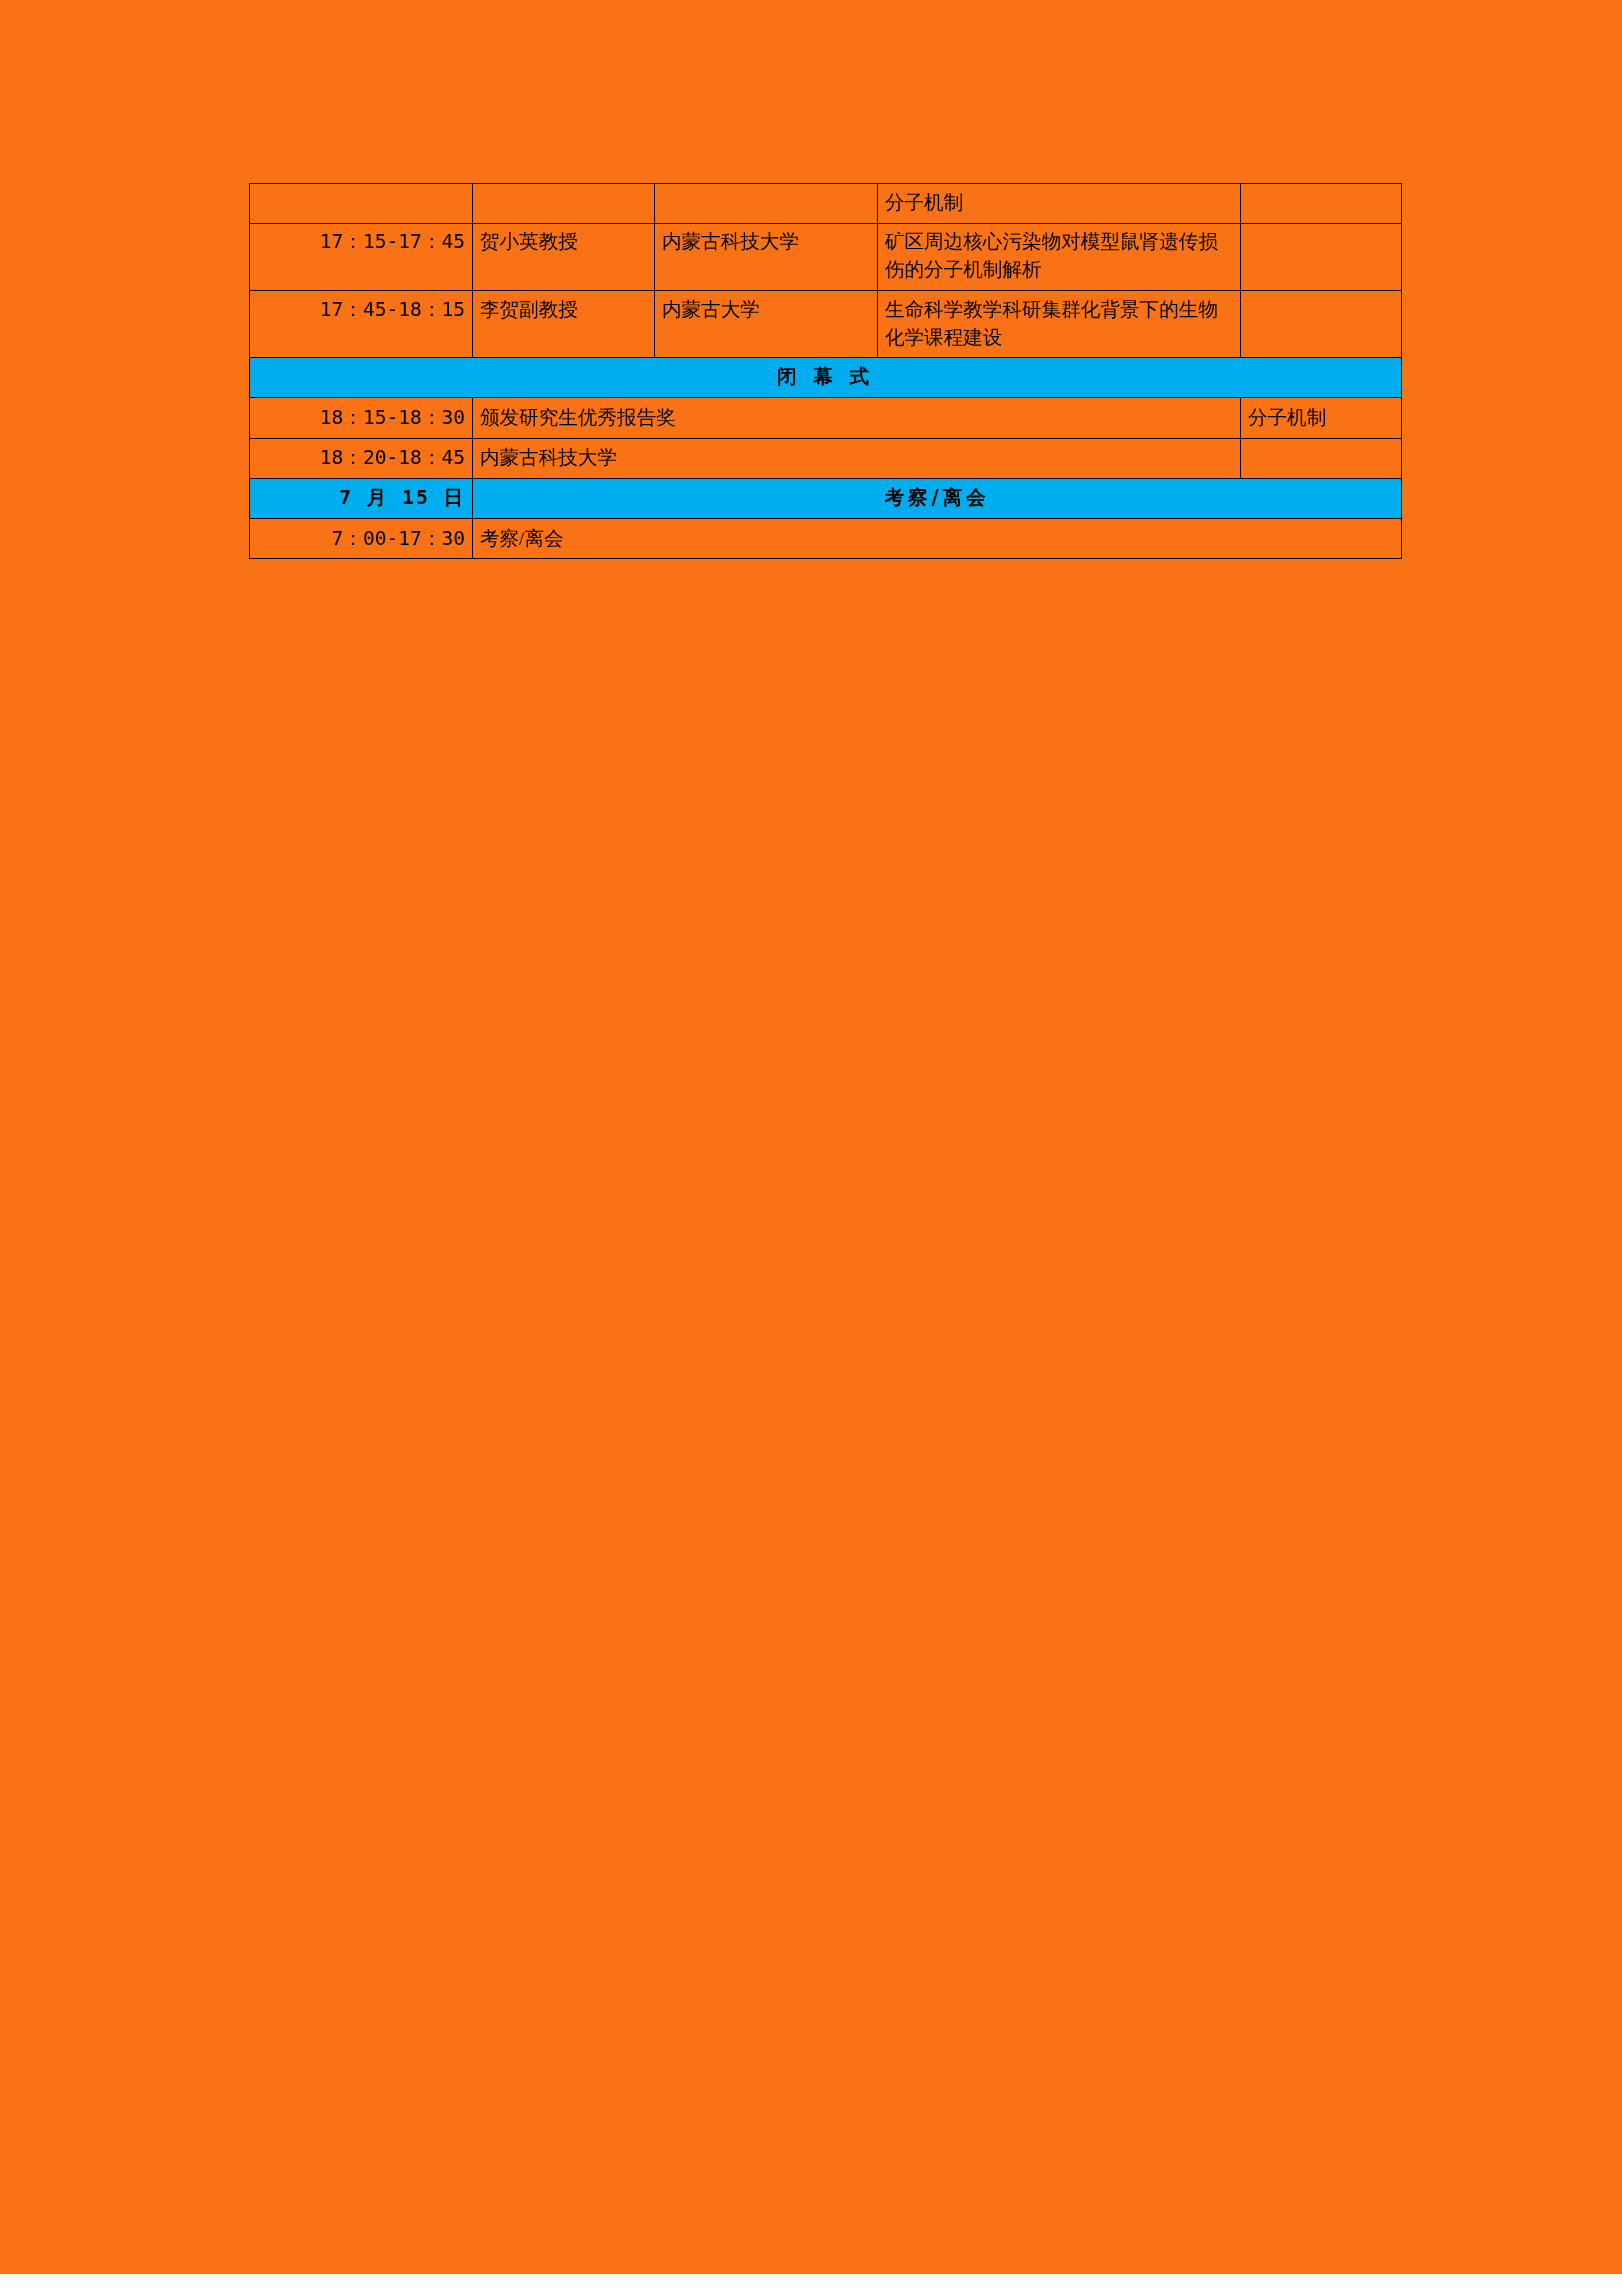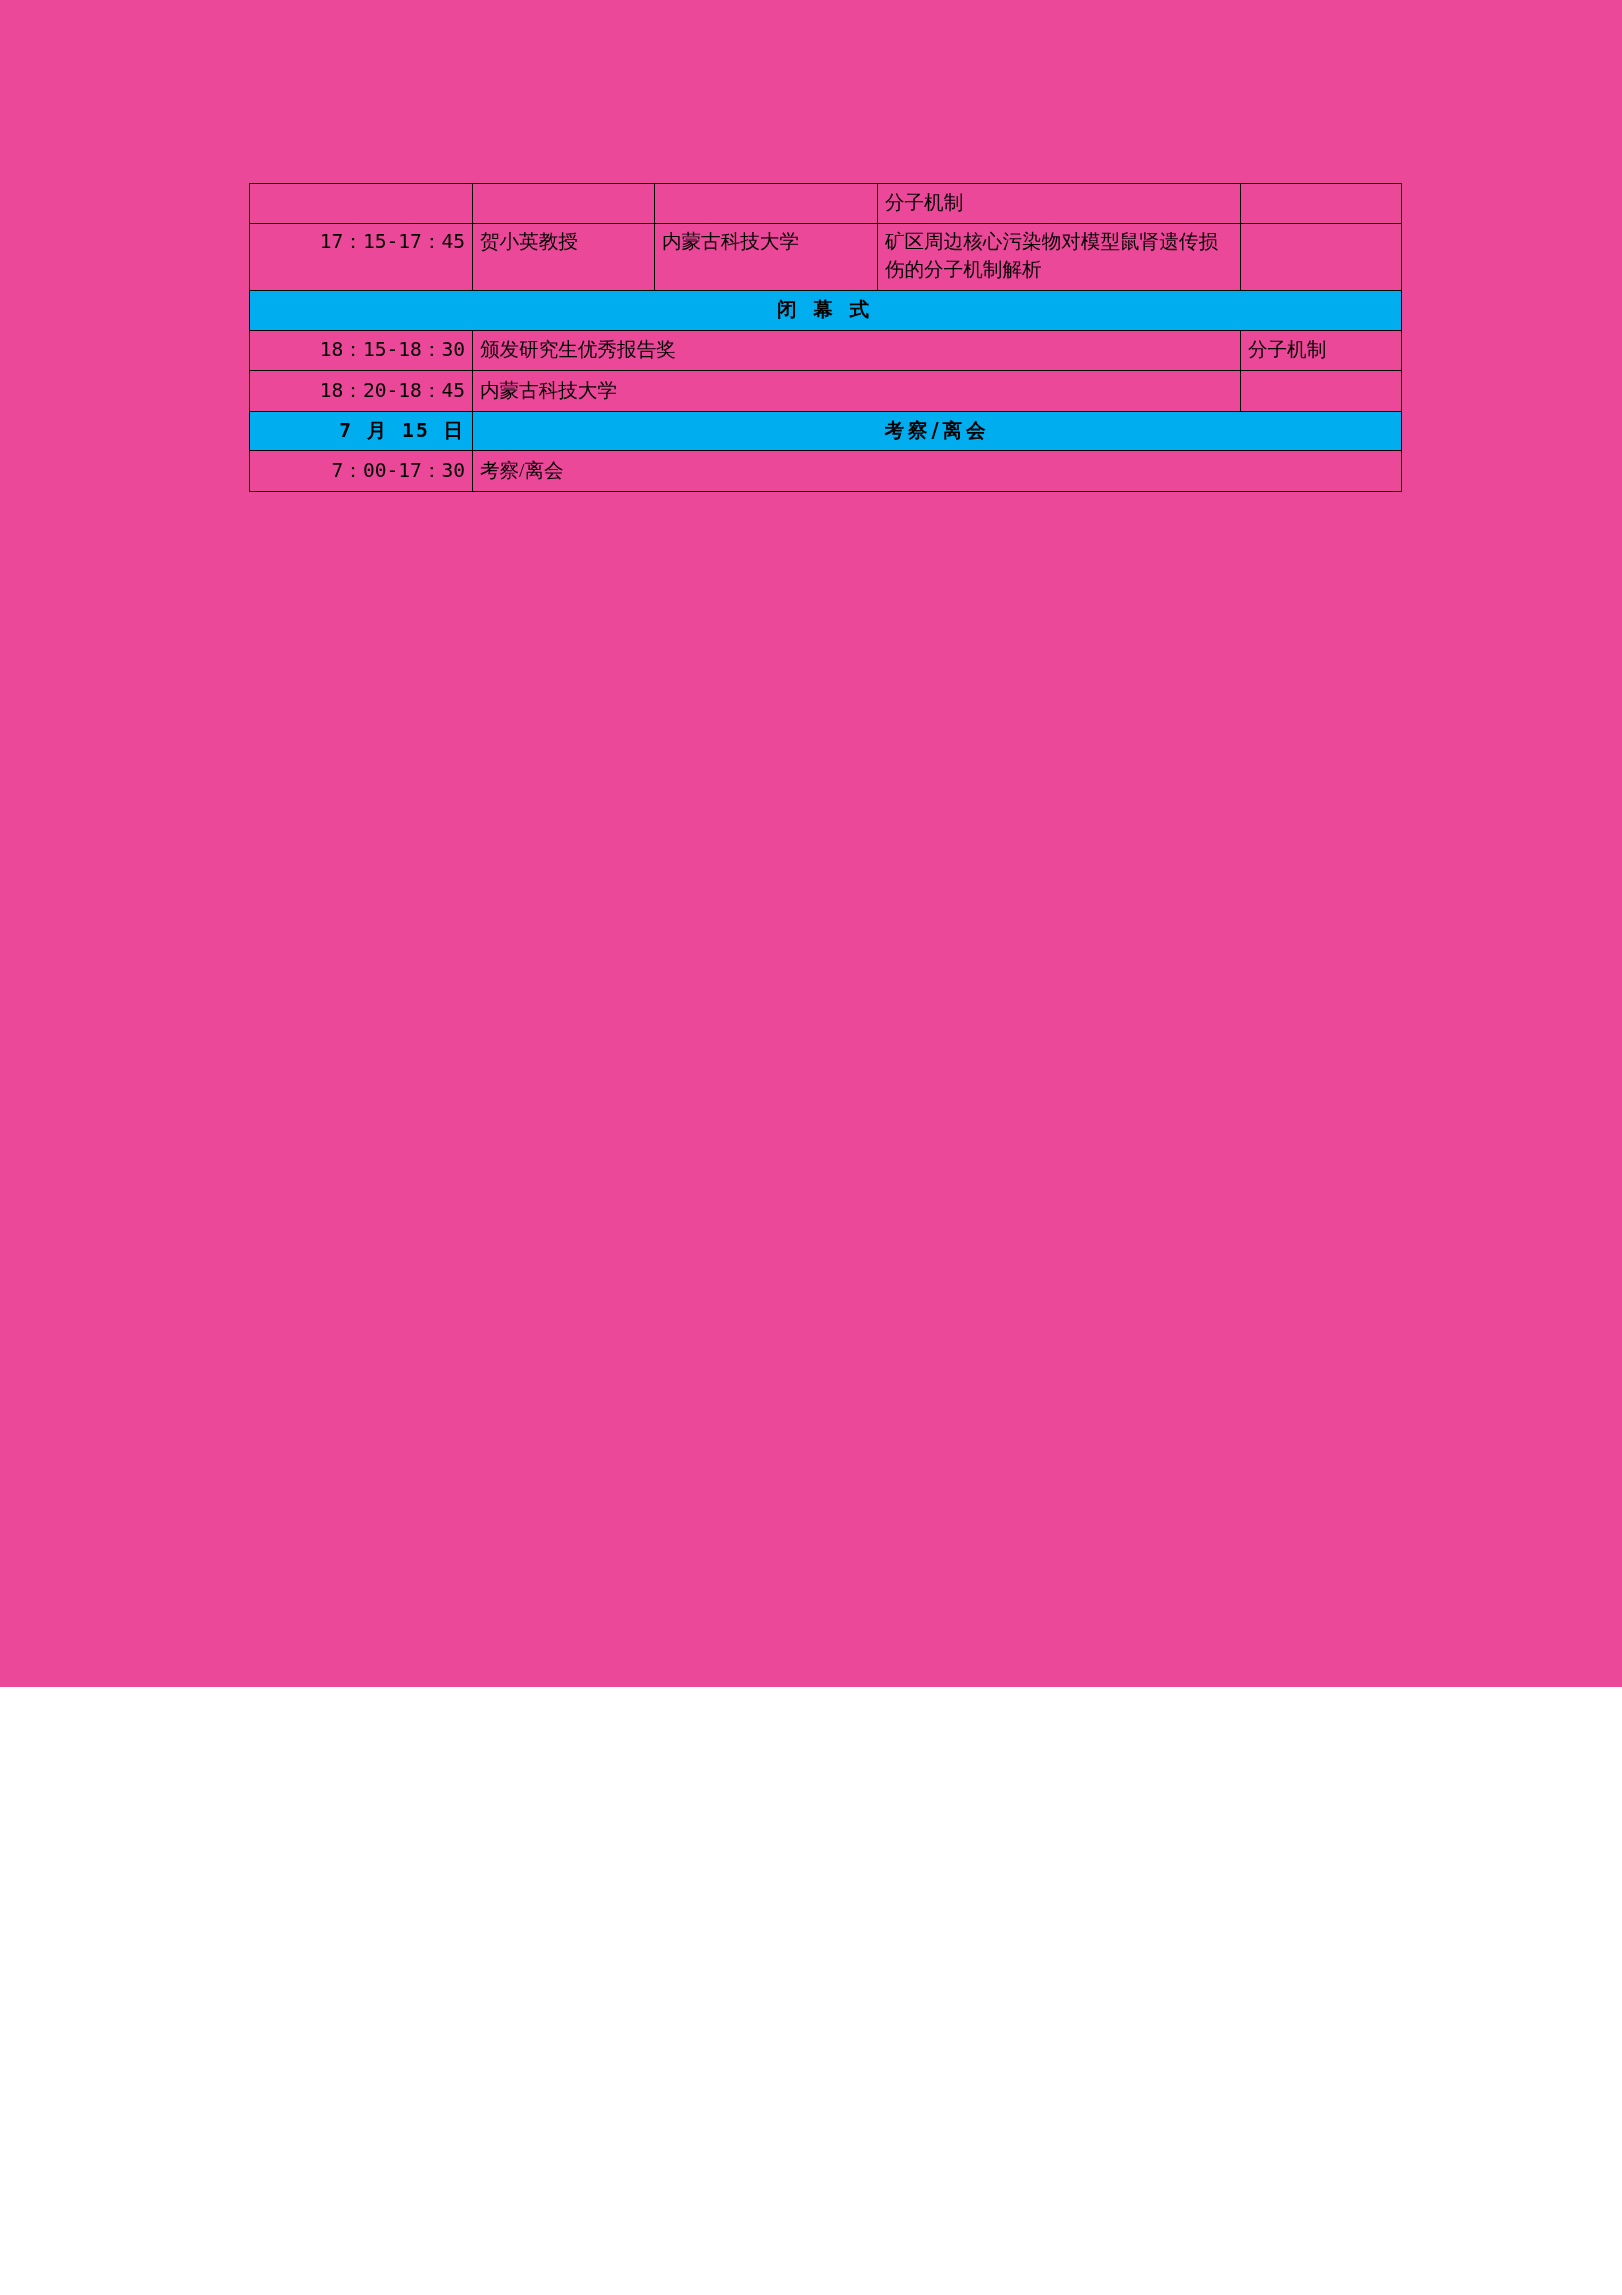--- a/index.html
+++ b/index.html
@@ -12,22 +12,22 @@
     height: 2295px;
     font-family: "Liberation Serif", serif;
     color: #000000;
     position: relative;
   }
   .page {
     position: absolute;
     left: 0;
     top: 0;
     width: 1622px;
-    height: 1687px;
-    background: #ec4899;
+    height: 2274px;
+    background: #f97316;
   }
   .doc-table {
     position: absolute;
     left: 249px;
     top: 183px;
     width: 1153px;
     border-collapse: collapse;
     table-layout: fixed;
   }
   .doc-table td {
@@ -114,20 +114,27 @@
       </tr>
 
       <tr>
         <td class="cell-time">17：15-17：45</td>
         <td class="cell-text">贺小英教授</td>
         <td class="cell-text">内蒙古科技大学</td>
         <td class="cell-text">矿区周边核心污染物对模型鼠肾遗传损伤的分子机制解析</td>
         <td class="cell-text"></td>
       </tr>
 
+      <tr>
+        <td class="cell-time">17：45-18：15</td>
+        <td class="cell-text">李贺副教授</td>
+        <td class="cell-text">内蒙古大学</td>
+        <td class="cell-text">生命科学教学科研集群化背景下的生物化学课程建设</td>
+        <td class="cell-text"></td>
+      </tr>
 
       <tr>
         <td class="band" colspan="5">闭 幕 式</td>
       </tr>
 
       <tr class="row-single">
         <td class="cell-time nowrap-mid">18：15-18：30</td>
         <td class="cell-text nowrap-mid" colspan="3">颁发研究生优秀报告奖</td>
         <td class="cell-text nowrap-mid">分子机制</td>
       </tr>

